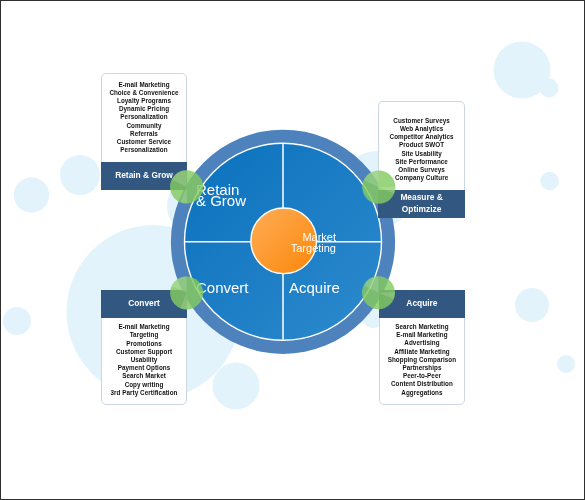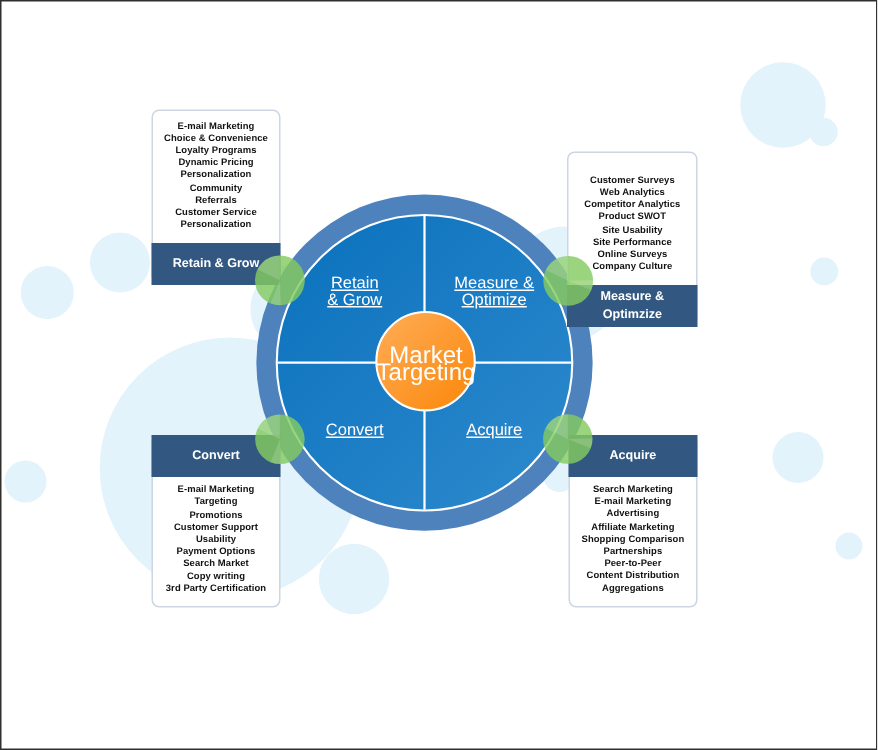--- a/index.html
+++ b/index.html
@@ -7,22 +7,22 @@
   body{width:585px;height:500px;background:#fff;font-family:"Liberation Sans",sans-serif;overflow:hidden;}
   #stage{position:relative;width:585px;height:500px;background:#fff;overflow:hidden;}
   #frame{position:absolute;left:0;top:0;width:585px;height:500px;box-sizing:border-box;border:1px solid #2f2f2f;pointer-events:none;z-index:50;}
   #decor{position:absolute;left:0;top:0;}
   #wheel{position:absolute;left:0;top:0;}
   .panel{position:absolute;box-sizing:border-box;background:#fff;border:1px solid #ccd5e2;border-radius:5px;}
   .panel-body{position:absolute;left:0;right:0;text-align:center;}
   .panel-line{font-size:6.3px;font-weight:bold;color:#111;line-height:8.2px;letter-spacing:0.05px;white-space:nowrap;}
   .panel-header{position:absolute;left:-1px;width:86px;height:28.3px;background:#325882;display:flex;align-items:center;justify-content:center;}
   .panel-header span{font-size:8.4px;font-weight:bold;color:#fff;text-align:center;line-height:11.8px;max-width:62px;}
-  .qlabel{position:absolute;text-align:center;color:#fff;font-size:11px;line-height:11.2px;font-family:"Liberation Sans",sans-serif;text-decoration:underline;}
-  #center-label{position:absolute;left:244px;top:231.8px;width:80px;text-align:center;color:#fff;font-size:16px;line-height:11.3px;}
+  .qlabel{position:absolute;text-align:left;color:#fff;font-size:15px;line-height:11.2px;font-family:"Liberation Sans",sans-serif;}
+  #center-label{position:absolute;left:256px;top:231.8px;width:80px;text-align:right;color:#fff;font-size:11px;line-height:11.3px;}
 </style>
 </head>
 <body>
 
 <div id="stage">
   <div id="frame"></div>
 
   <svg id="decor" width="585" height="500" viewBox="0 0 585 500">
     <circle cx="80" cy="175" r="20" fill="#e3f3fb"></circle>
     <circle cx="31.5" cy="195" r="17.7" fill="#e3f3fb"></circle>
@@ -53,24 +53,20 @@
     <circle cx="283" cy="241.8" r="112.1" fill="#4d82bd"></circle>
     <circle cx="283" cy="241.8" r="98.5" fill="url(#gInner)" stroke="#ffffff" stroke-width="1.4"></circle>
     <line x1="283" y1="143.8" x2="283" y2="339.8" stroke="#fff" stroke-width="1.5"></line>
     <line x1="185" y1="241.8" x2="381" y2="241.8" stroke="#fff" stroke-width="1.5"></line>
     <circle cx="283.7" cy="240.8" r="32.8" fill="url(#gOrange)" stroke="#ffffff" stroke-width="1.4"></circle>
   </svg>
 
   <div class="qlabel" style="left:196px;top:184.2px;width:81px;">
     <div>Retain</div>
     <div>&amp; Grow</div>
-  </div>
-  <div class="qlabel" style="left:289px;top:184.2px;width:81px;">
-    <div>Measure &amp;</div>
-    <div>Optimize</div>
   </div>
   <div class="qlabel" style="left:196px;top:282.4px;width:81px;">
     <div>Convert</div>
   </div>
   <div class="qlabel" style="left:289px;top:282.4px;width:81px;">
     <div>Acquire</div>
   </div>
 
   <div id="center-label">
     <div>Market</div>

